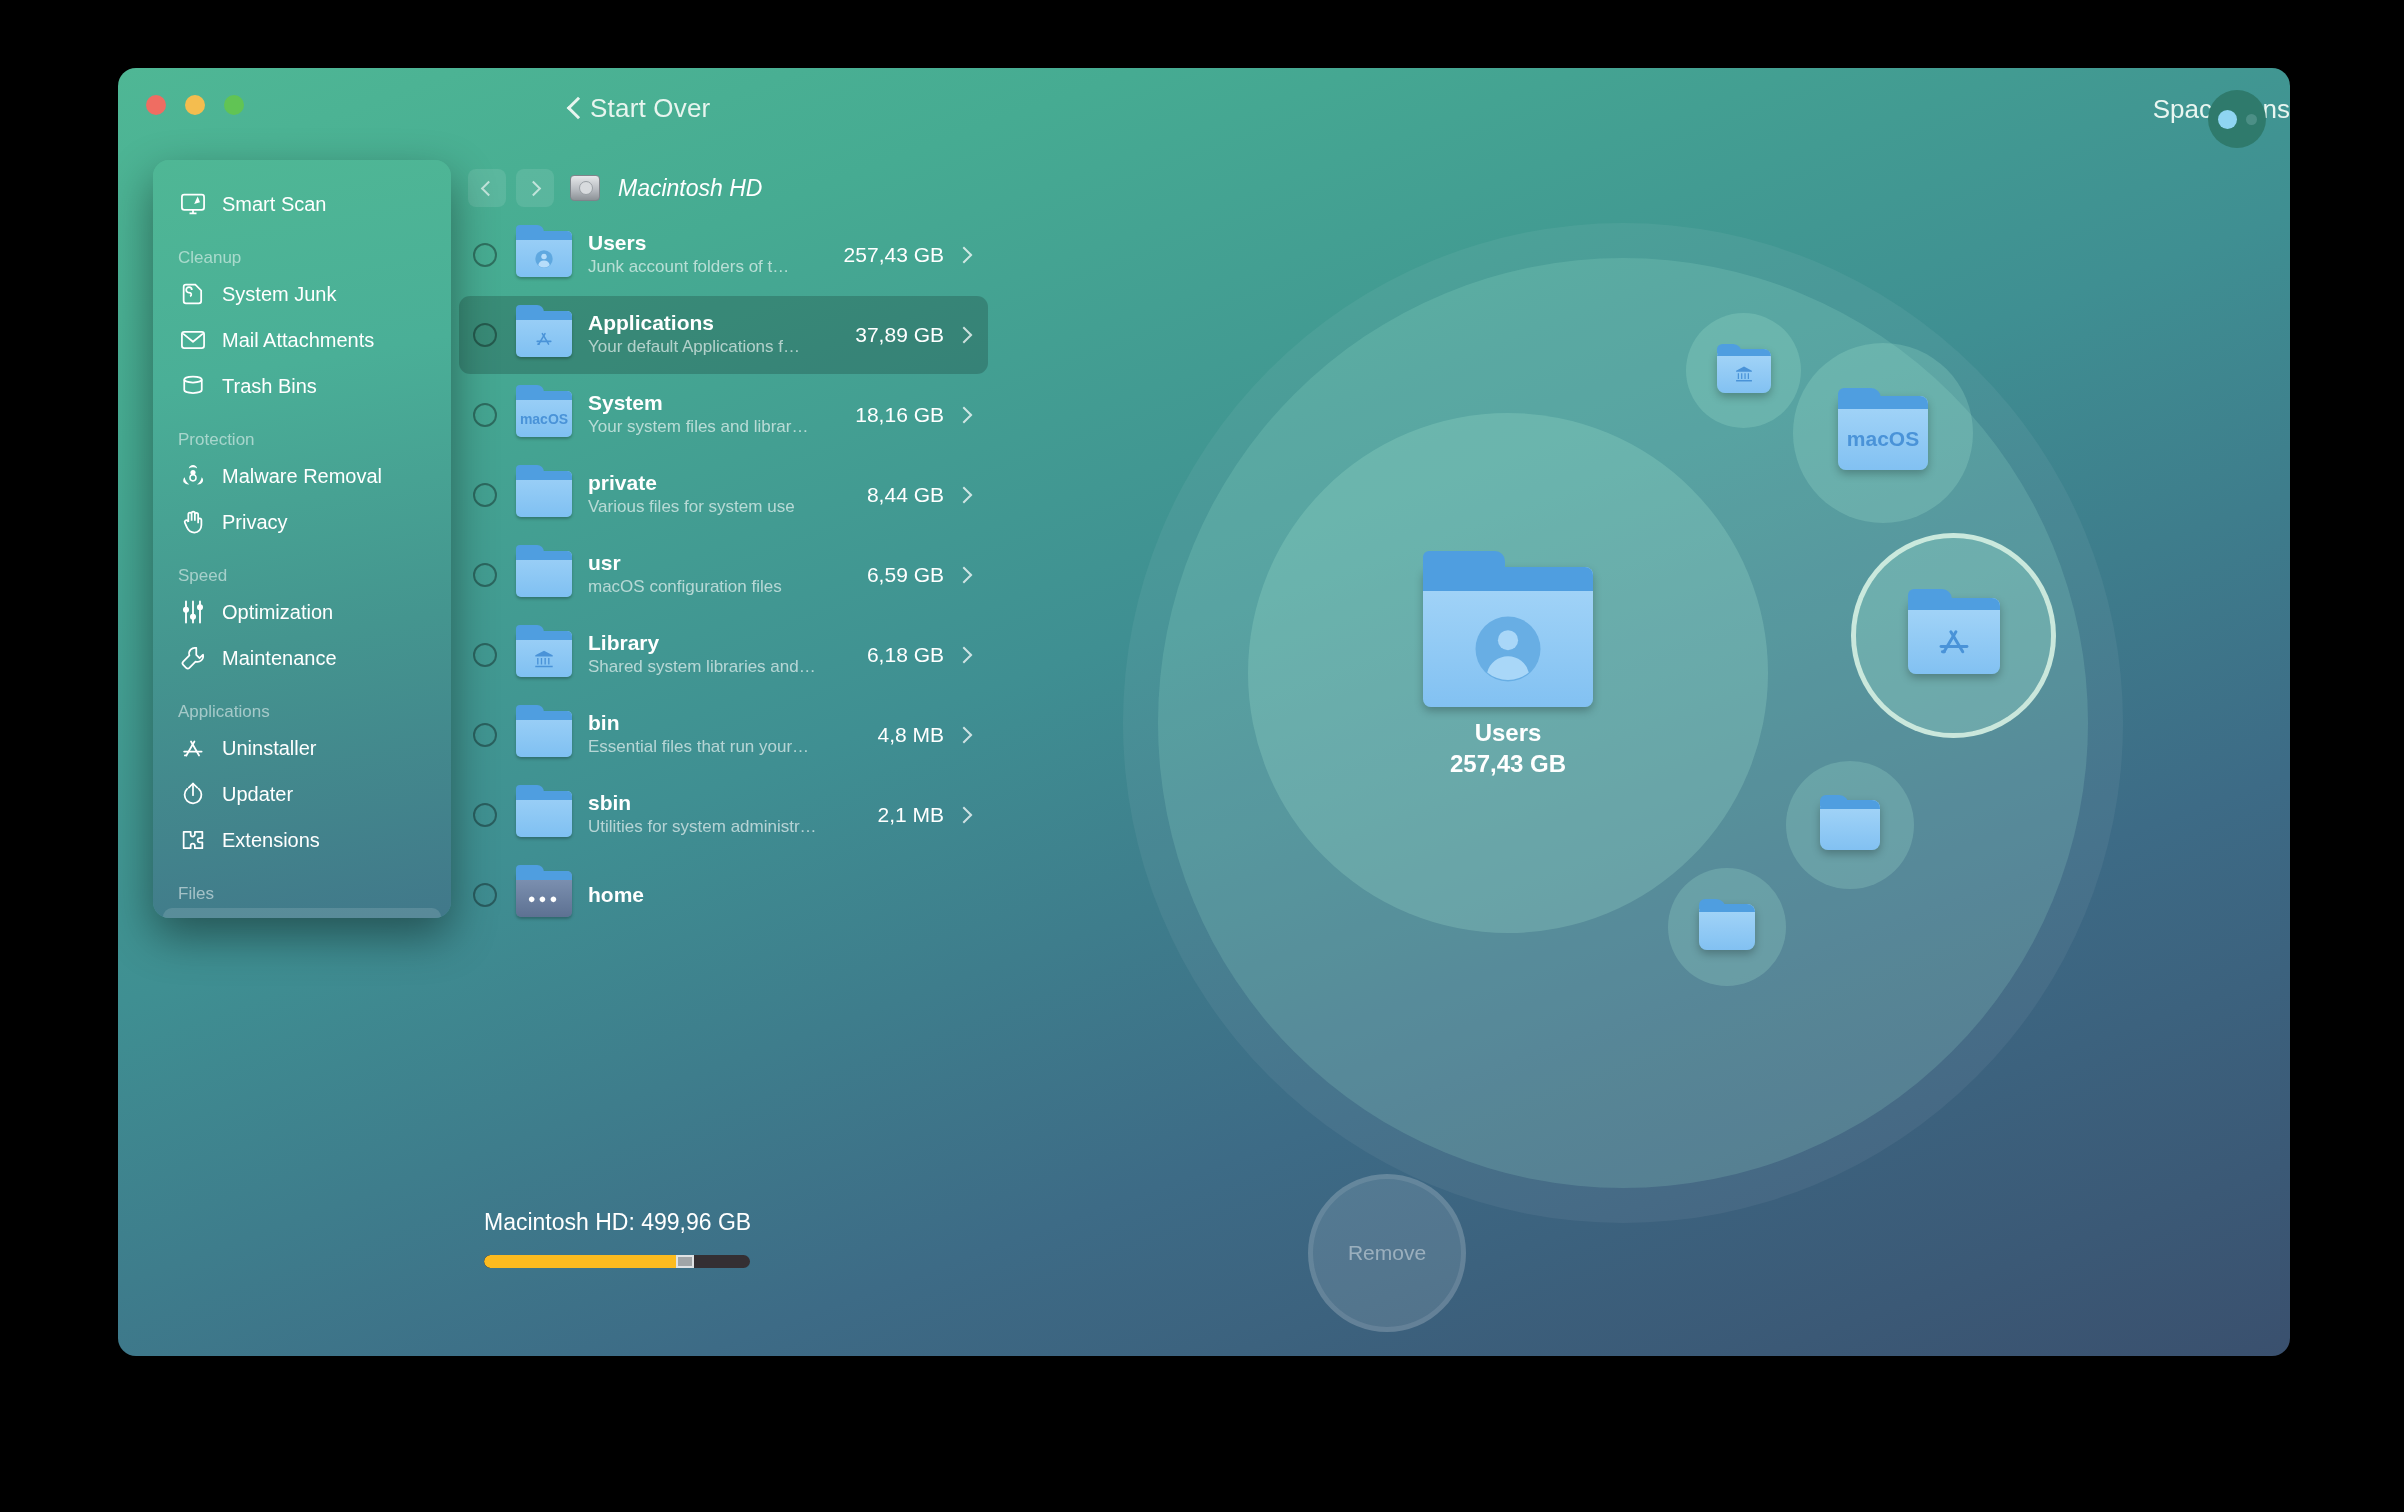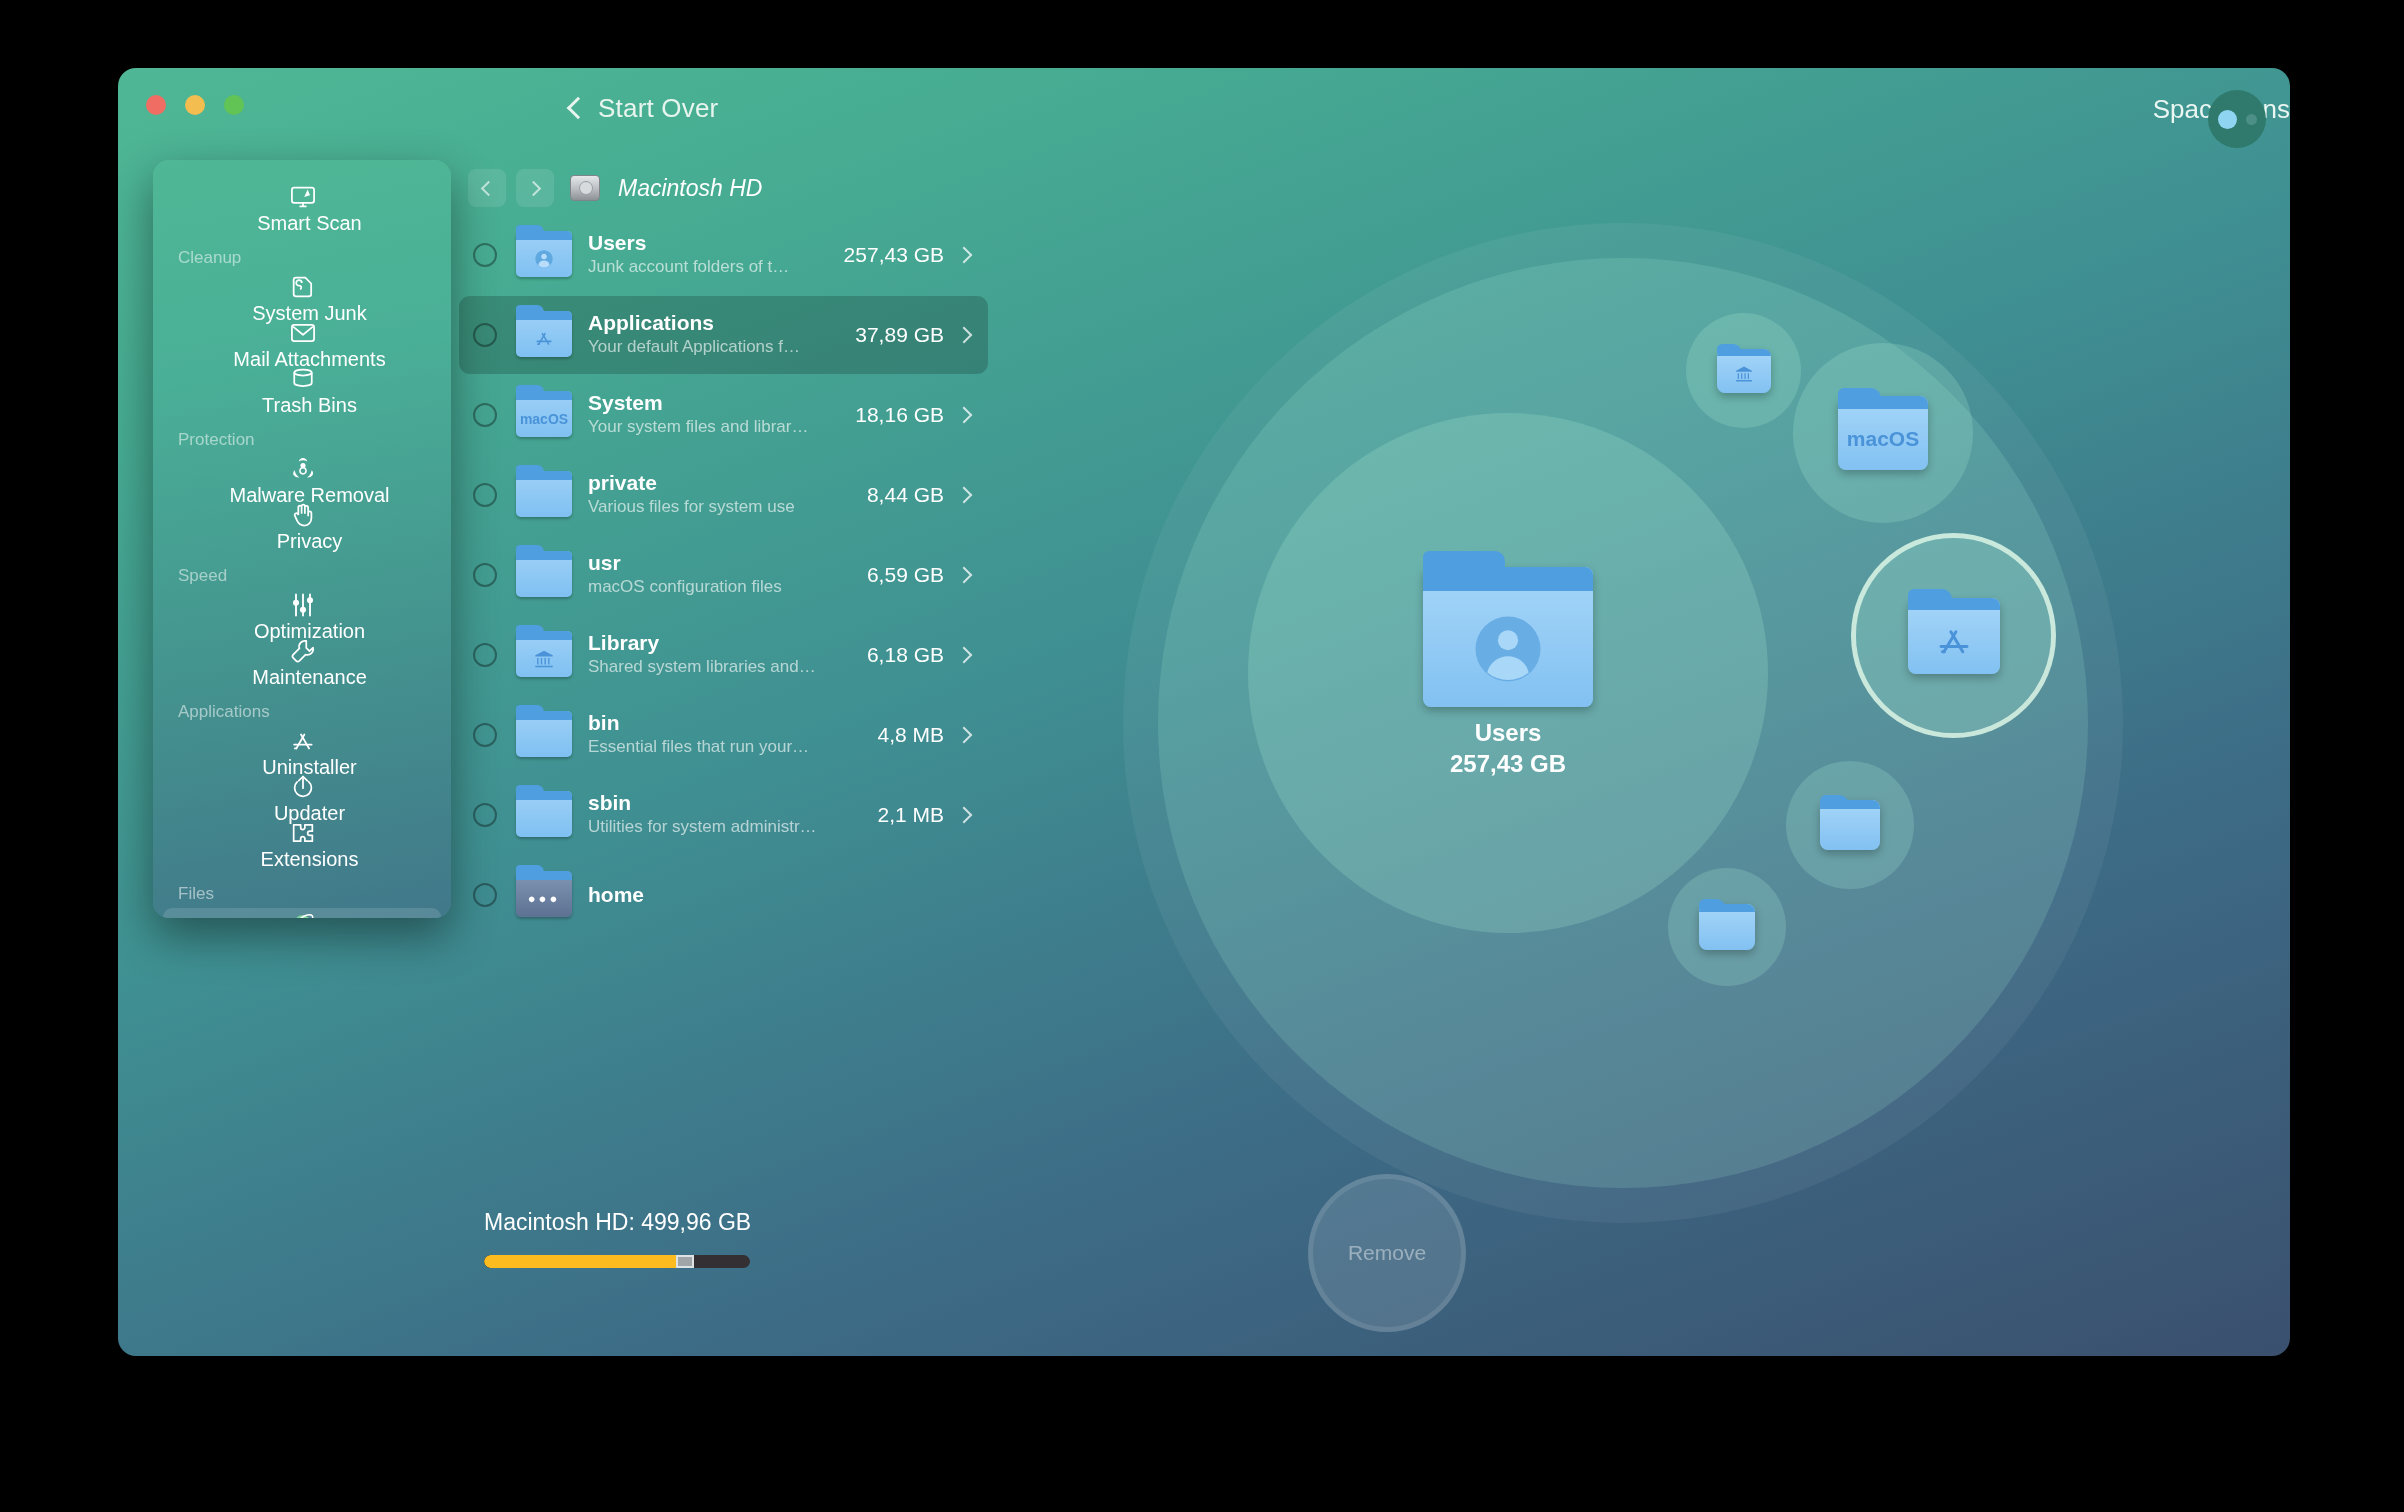--- a/index.html
+++ b/index.html
@@ -27,21 +27,21 @@
     display: flex; gap: 19px;
   }
   .tl { width: 20px; height: 20px; border-radius: 50%; }
   .tl.red   { background: #ef6d62; }
   .tl.amber { background: #f4bd4f; }
   .tl.green { background: #61c454; }
 
   
   #start-over {
     position: absolute; left: 452px; top: 25px;
-    display: flex; align-items: center; gap: 12px;
+    display: flex; align-items: center; gap: 4px;
     color: #e8f5ef; font-size: 26px; letter-spacing: .2px;
     cursor: pointer;
   }
   #start-over .chev {
     width: 16px; height: 16px;
     border-left: 3px solid #e8f5ef;
     border-bottom: 3px solid #e8f5ef;
     transform: rotate(45deg);
     margin-bottom: 1px;
   }
@@ -80,21 +80,20 @@
   }
   .nav-item {
     display: flex; align-items: center;
     height: 44px;
     margin: 2px 10px;
     padding-left: 15px;
     border-radius: 9px;
     color: #fff; font-size: 20px;
     cursor: pointer;
     position: relative;
-    flex-direction: column;
   }
   .nav-item.active { background: rgba(255,255,255,.13); }
   .nav-item .ico {
     width: 30px; height: 30px;
     margin-right: 14px;
     display: flex; align-items: center; justify-content: center;
     flex: 0 0 30px;
   }
   .nav-item .ico svg { width: 28px; height: 28px; display:block; }
 

